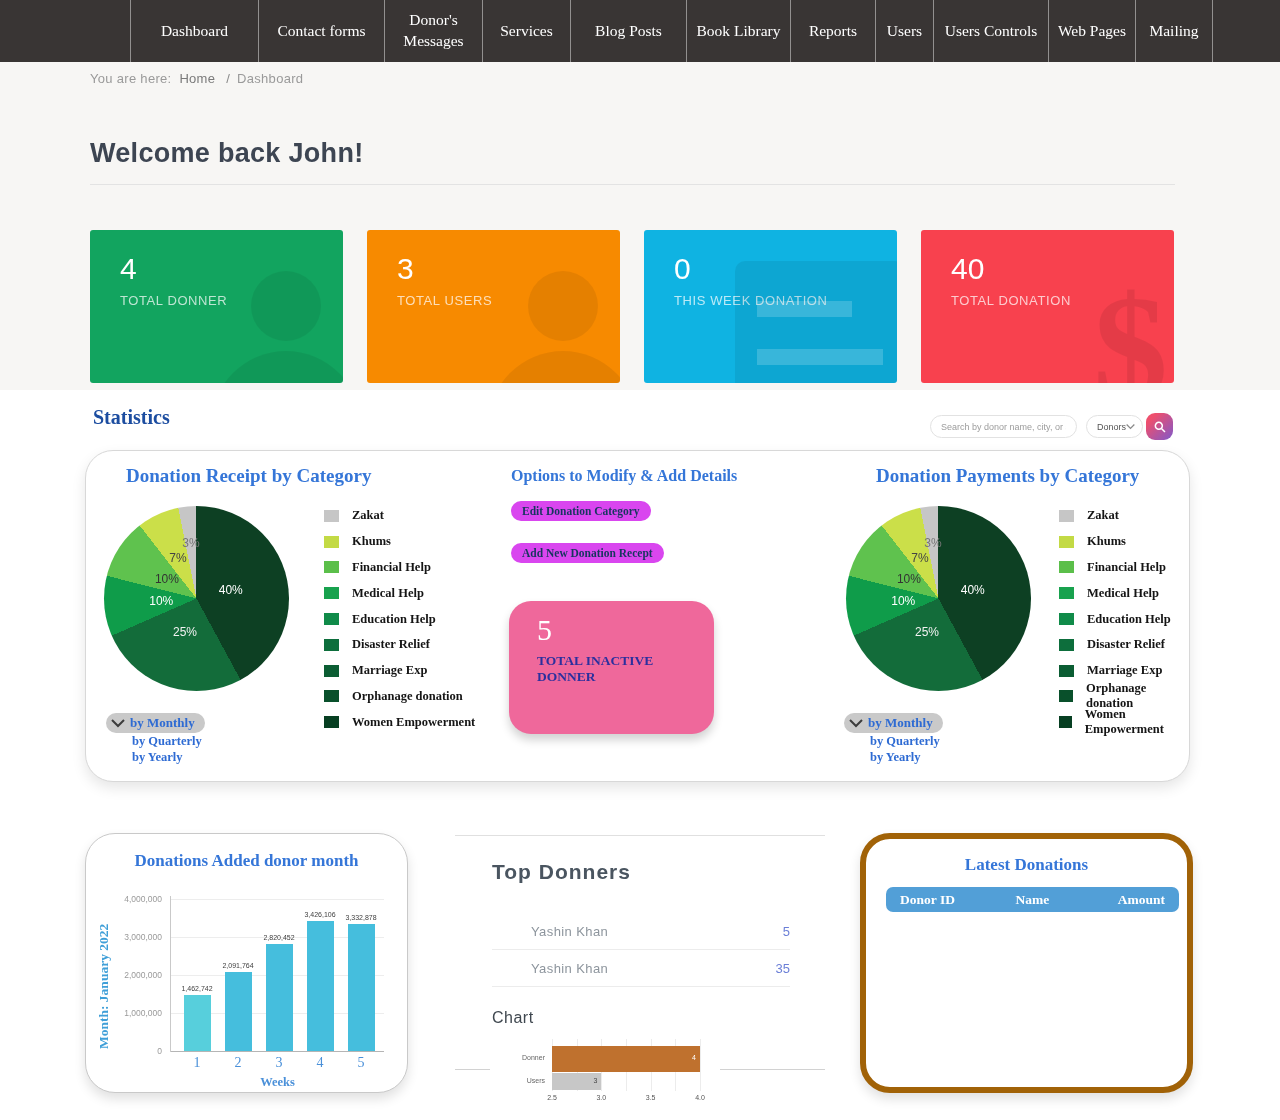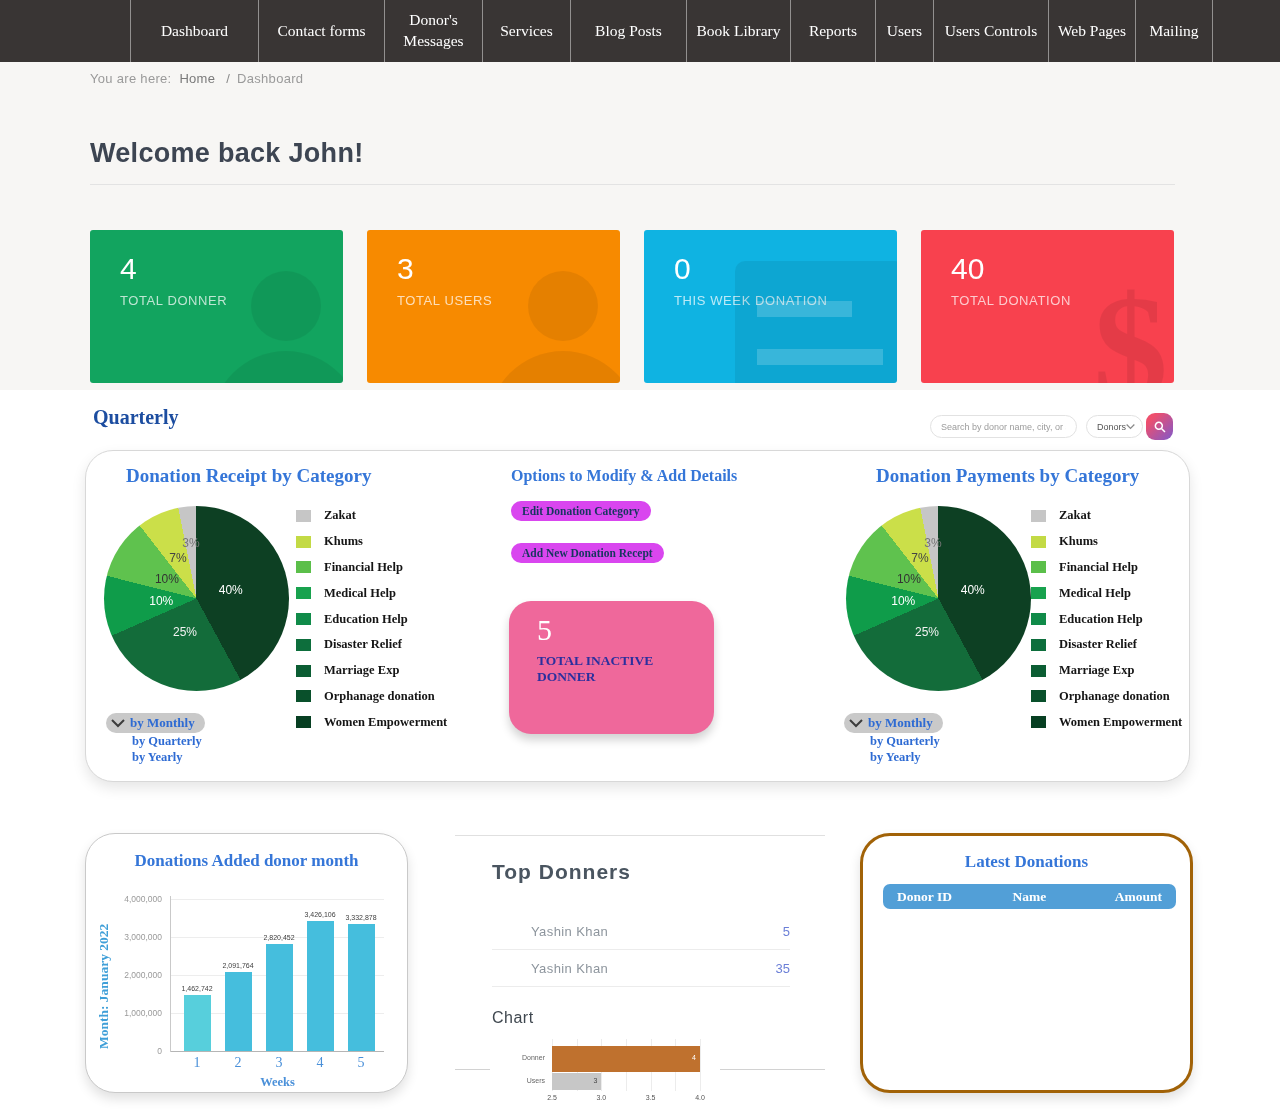--- a/index.html
+++ b/index.html
@@ -65,21 +65,21 @@
   .pie-title { position:absolute; font-family:"Liberation Serif", serif; font-weight:700; font-size:19px; color:#3576d8; }
   #receipt-title { left:40px; top:14px; }
   #payments-title { left:790px; top:14px; }
   .pie { position:absolute; width:185px; height:185px; border-radius:50%; }
   #pie-receipt { left:18px; top:55px; }
   #pie-payments { left:760px; top:55px; }
   .pie-label { position:absolute; font-size:12px; transform:translate(-50%,-50%); font-family:"Liberation Sans",sans-serif; }
   .legend { position:absolute; top:52px; }
   #legend-receipt { left:210px; }
   #legend-payments { left:945px; }
-  .legend-item { display:flex; align-items:center; height:25.8px; }
+  .legend-item { display:flex; align-items:center; height:25.8px;margin-left:28px; }
   .legend-swatch { width:15px; height:12px; margin-right:13px; }
   .legend-label { font-family:"Liberation Serif", serif; font-weight:600; font-size:12.5px; color:#151515; }
   .pie-filter { position:absolute; width:150px; }
   #filter-receipt { left:20px; top:262px; }
   #filter-payments { left:758px; top:262px; }
   .filter-pill { display:inline-flex; align-items:center; background:#c9c9c9; border-radius:12px;
                  padding:2px 10px 2px 5px; cursor:pointer; }
   .filter-selected { font-family:Liberation Serif, serif; font-weight:700; font-size:13px; color:#2e6bd3; margin-left:5px; }
   .filter-option { font-family:"Liberation Serif", serif; font-weight:700; font-size:12.5px; color:#2e6bd3;
                    margin:1px 0 0 26px; cursor:pointer; }
@@ -129,21 +129,21 @@
   #mini-chart { position:absolute; left:35px; top:206px; width:230px; height:62px; background:#fff; z-index:2; }
   .mini-row-label { position:absolute; width:55px; text-align:right; font-size:7px; color:#666; }
   #mini-plot { position:absolute; left:62px; top:0; width:148px; height:52px; background:#fff; }
   .mini-grid { position:absolute; top:0; width:1px; height:52px; background:#ececec; }
   .mini-bar { position:absolute; left:0; }
   .mini-bar-val { position:absolute; right:4px; font-size:7px; }
   .mini-xtick { position:absolute; top:55px; width:20px; text-align:center; font-size:7px; color:#555; }
 
   
   #latest-panel { position:absolute; left:860px; top:833px; width:333px; height:260px; background:#fff;
-                  border:3px solid #a16207; border-radius:30px; box-shadow:0 6px 12px rgba(0,0,0,.12); }
+                  border:6px solid #a16207; border-radius:30px; box-shadow:0 6px 12px rgba(0,0,0,.12); }
   #latest-title { position:absolute; left:0; top:16px; width:100%; text-align:center;
                   font-family:"Liberation Serif", serif; font-weight:700; font-size:17px; color:#3576d8; }
   #latest-header { position:absolute; left:20px; top:48px; width:293px; height:25px; background:#529fd7;
                    border-radius:7px; display:flex; align-items:center; color:#fff;
                    font-family:"Liberation Serif", serif; font-weight:600; font-size:13.5px; }
   .lh-cell { flex:1; } .lh-cell:nth-child(1){ padding-left:14px; text-align:left; }
   .lh-cell:nth-child(2){ text-align:center; } .lh-cell:nth-child(3){ text-align:right; padding-right:14px; }
 </style>
 </head>
 <body>
@@ -201,21 +201,21 @@
           <div class="wm-slot2"></div>
         </div>
       </div>
       <div class="stat-card" style="left: 921px; background: rgb(248, 65, 78);">
         <div class="stat-value">40</div>
         <div class="stat-label">TOTAL DONATION</div>
         <div class="wm wm-dollar">$</div>
       </div>
     </div>
 
-  <div id="stats-title">Quarterly</div>
+  <div id="stats-title">Statistics</div>
   <input id="search-input" placeholder="Search by donor name, city, or state" style="">
   <div id="filter-select">
     <span>Donors</span>
     <svg width="10" height="7" viewBox="0 0 14 10">
       <polyline points="1,2 7,8 13,2" fill="none" stroke="#8a8a8a" stroke-width="2"></polyline>
       </svg>
   </div>
   <button id="search-button">
     <svg width="14" height="14" viewBox="0 0 24 24">
       <circle cx="10" cy="10" r="6" fill="none" stroke="#fff" stroke-width="2.6"></circle>

